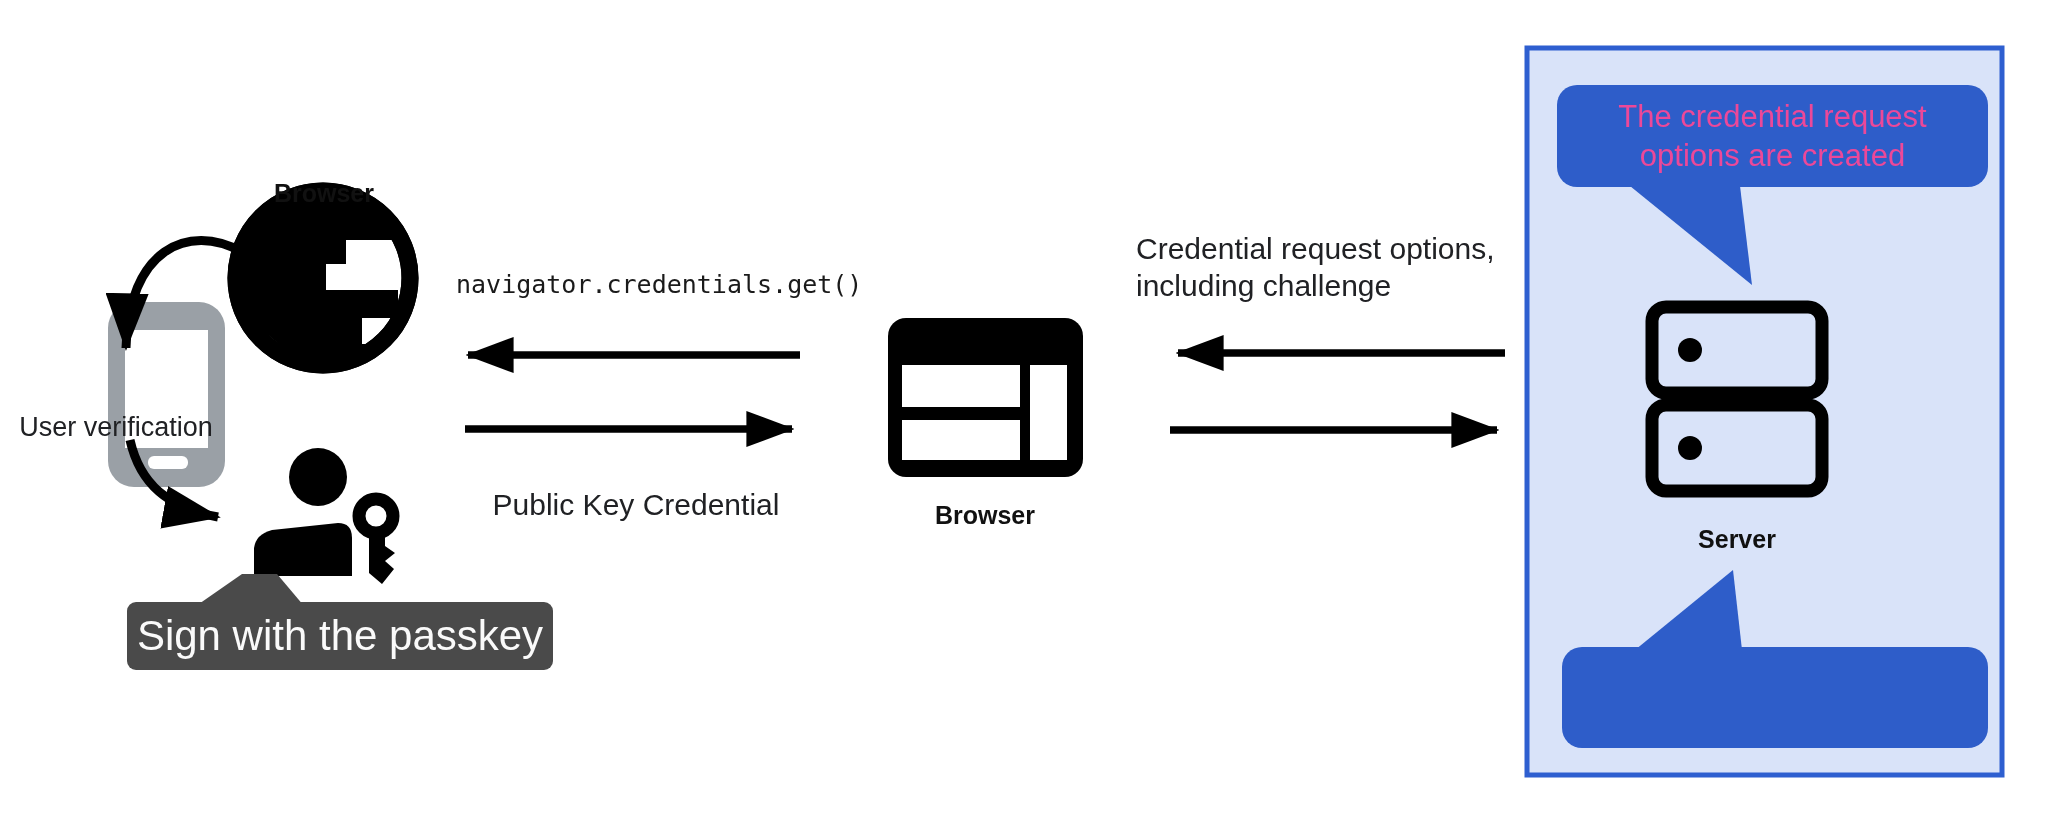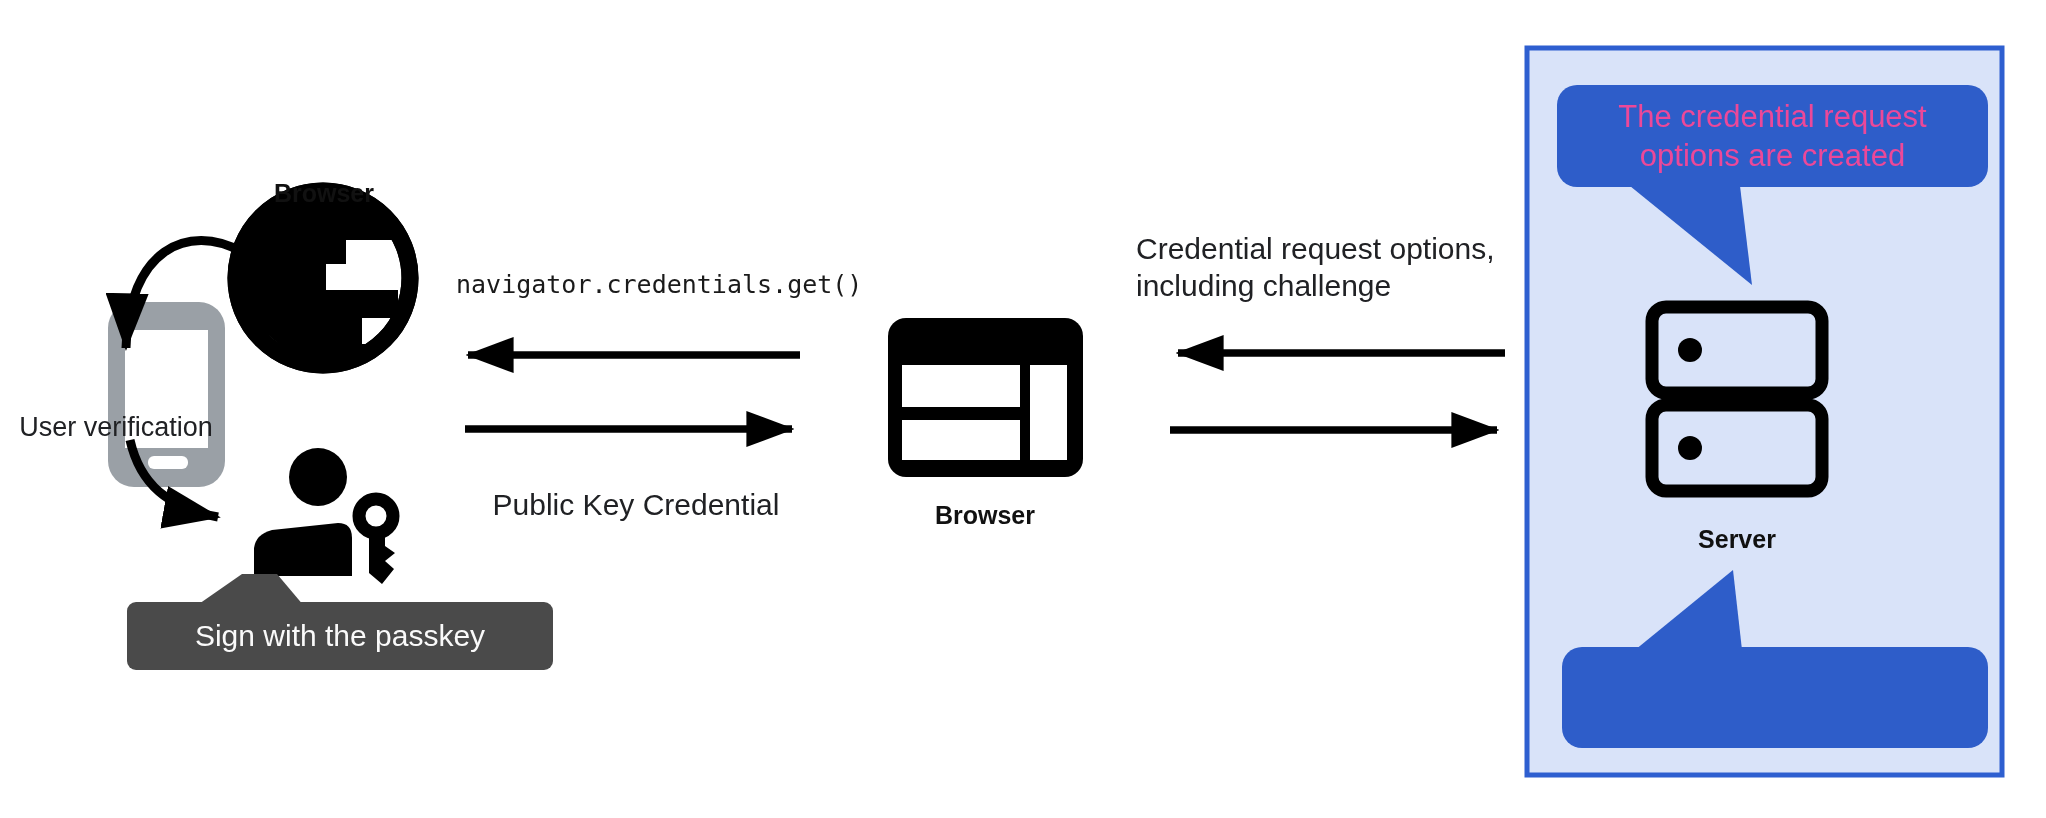--- a/index.html
+++ b/index.html
@@ -12,21 +12,21 @@
   .center{text-align:center;}
   .label{font-size:25px;font-weight:700;color:#111;}
   .body30{font-size:30px;color:#202124;line-height:37px;}
   .mono{font-family:"DejaVu Sans Mono", monospace;font-size:25px;color:#1a1a1a;}
   .bubble-txt{
     position:absolute;display:flex;align-items:center;justify-content:center;
     color:#ec4899;font-size:31px;line-height:39px;text-align:center;white-space:pre-line;
   }
   .tip-txt{
     position:absolute;display:flex;align-items:center;justify-content:center;
-    color:#fafafa;font-size:30px;text-align:center;
+    color:#fafafa;font-size:42px;text-align:center;
   }
   
   .f-bubble{fill:var(--bubble-blue,#2e5dc9);}
   .f-boxfill{fill:var(--box-fill,#d9e3f9);}
   .s-boxborder{stroke:var(--box-border,#2e5fd0);}
   .f-tooltip{fill:var(--tooltip-gray,#4a4a4a);}
   .f-phone{fill:var(--phone-gray,#9aa0a6);}
   .f-ink{fill:var(--ink,#000000);}
   .s-ink{stroke:var(--ink,#000000);}
 </style>

